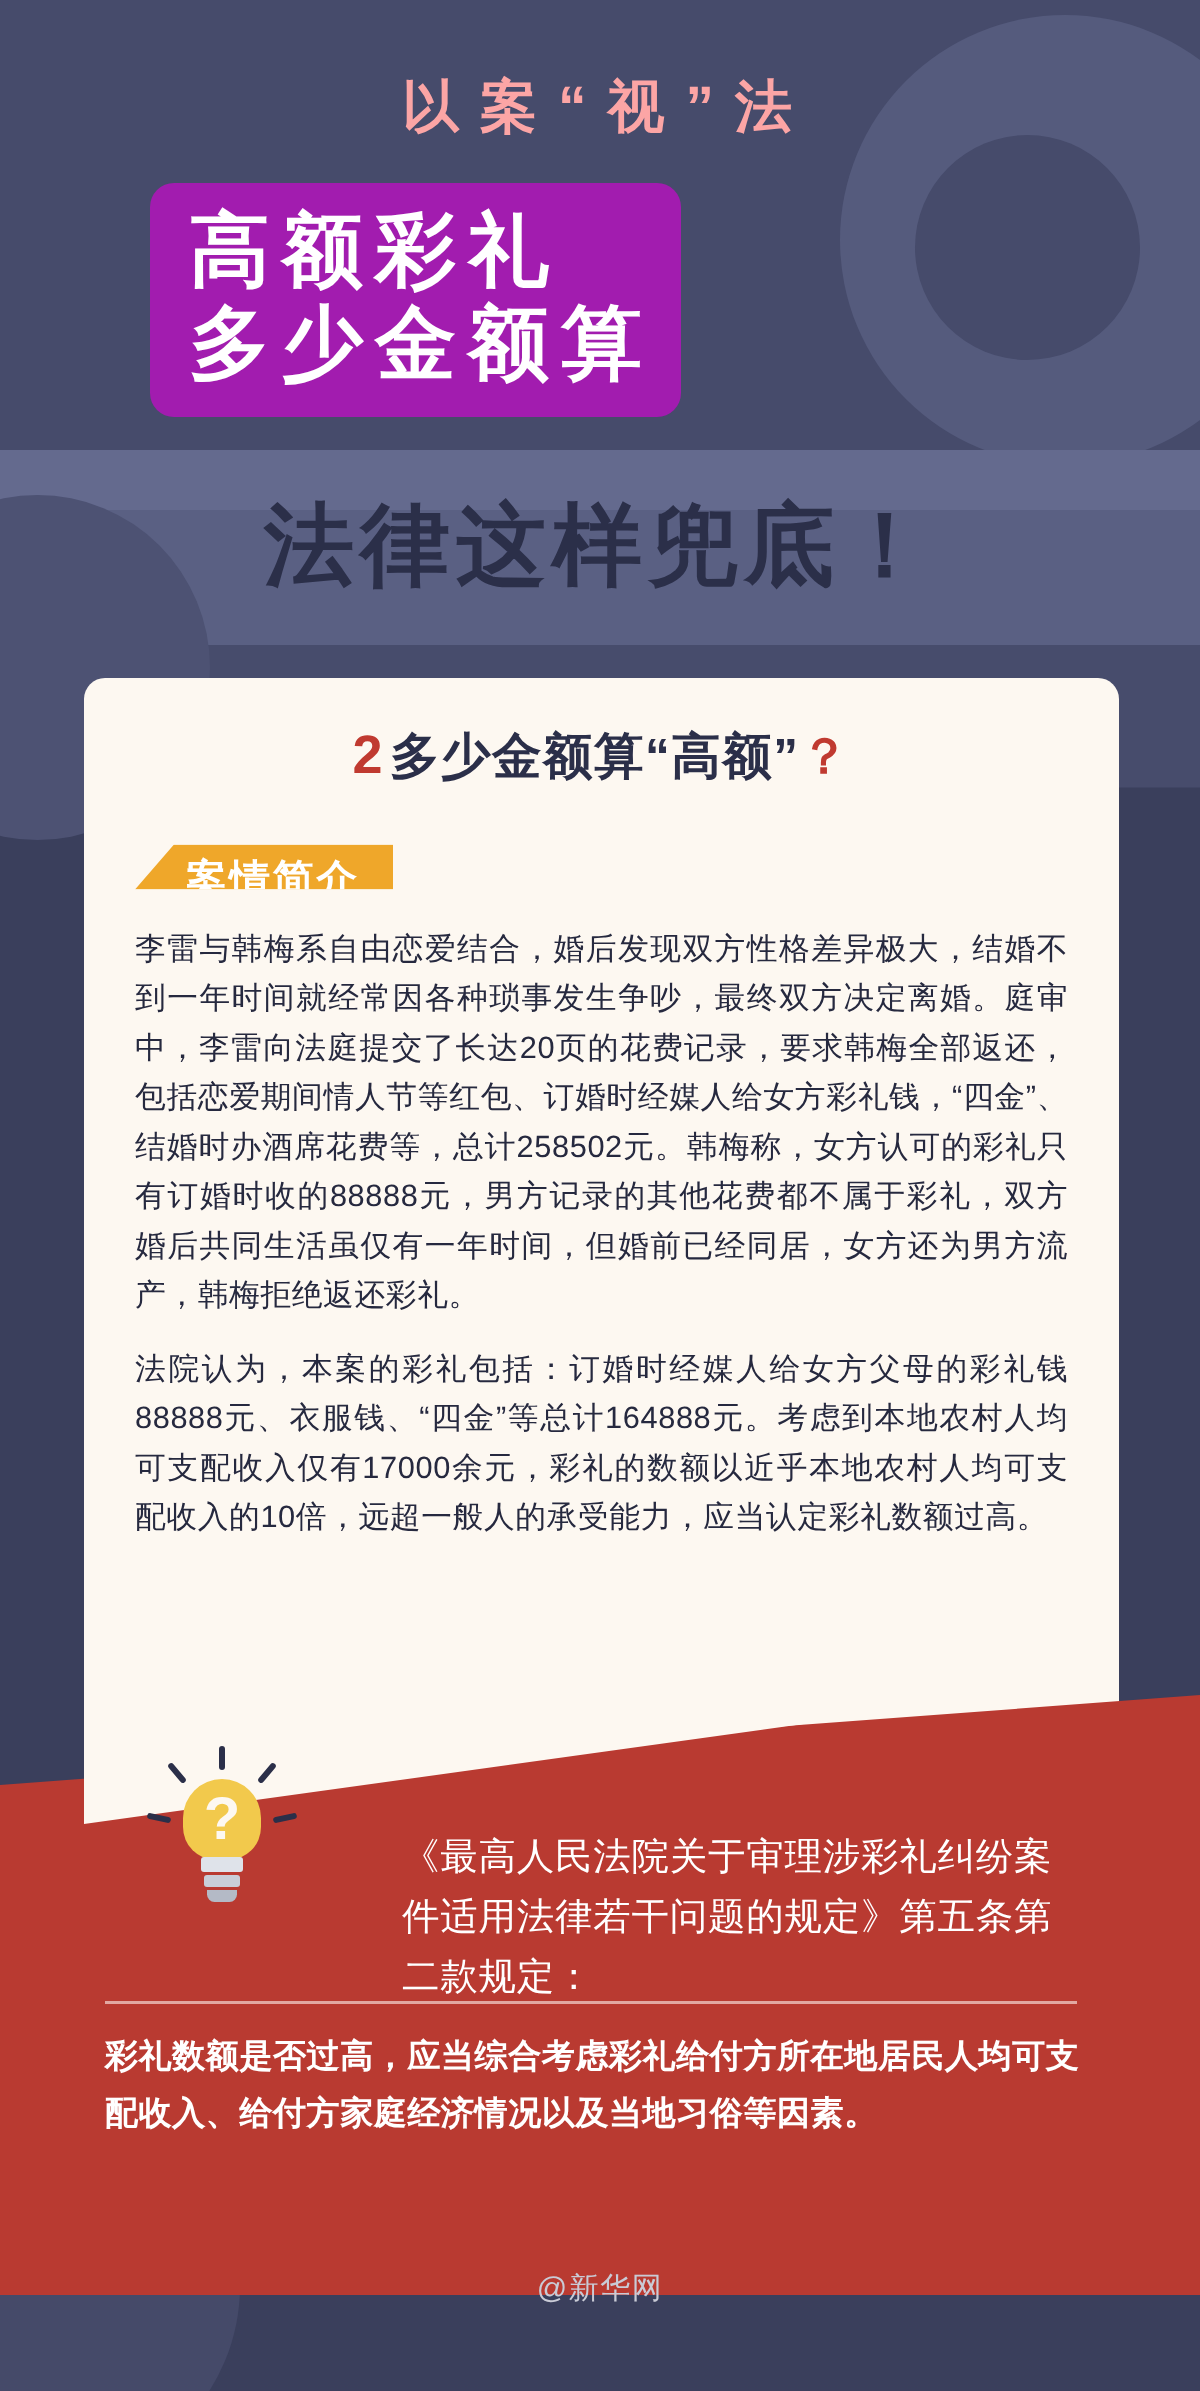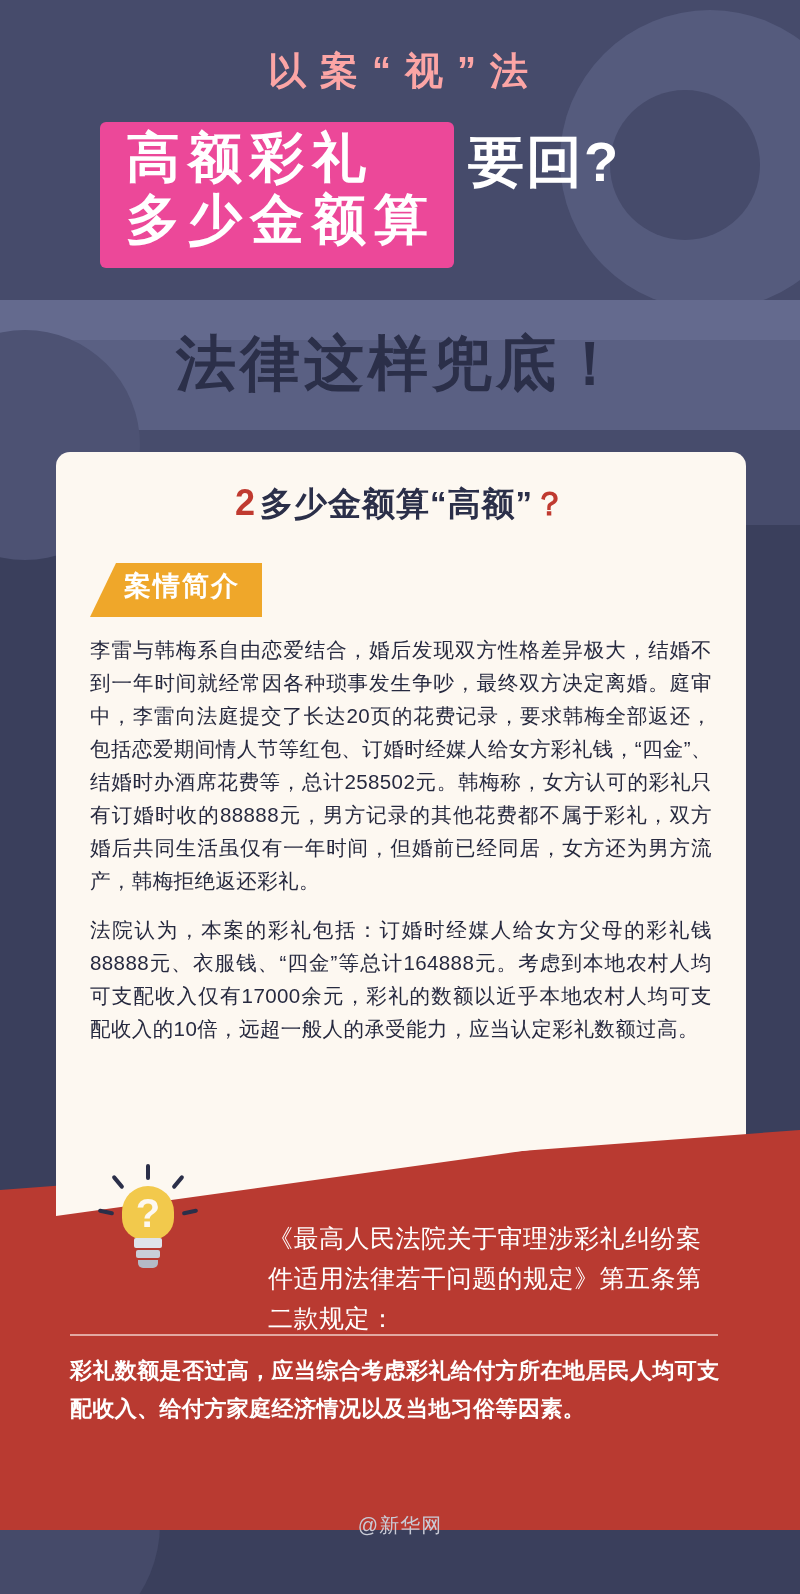--- a/index.html
+++ b/index.html
@@ -86,23 +86,23 @@
     letter-spacing: 14px;
     text-indent: 14px;
   }
   .headline-row {
     position: absolute;
     left: 100px; top: 122px;
     display: flex;
     align-items: flex-start;
   }
   .red-box {
-    background: #ec4899;
-    border-radius: 6px;
-    padding: 4px 18px 18px 18px;
+    background: #a21caf;
+    border-radius: 16px;
+    padding: 14px 18px 18px 18px;
     box-shadow: 0 0 0 0 rgba(0,0,0,0);
   }
   .red-box .line {
     color: #ffffff;
     font-size: 54px;
     font-weight: bold;
     letter-spacing: 8px;
     line-height: 62px;
     text-indent: 8px;
   }
@@ -153,21 +153,21 @@
   }
   .card-title .q {
     color: #c03a30;
   }
 
   
   .ribbon {
     position: relative;
     margin: 36px 0 0 34px;
     display: inline-block;
-    height: 54px;
+    height: 30px;
     background: #efa72a;
     padding: 0 22px 0 34px;
     line-height: 46px;
     color: #ffffff;
     font-size: 27px;
     font-weight: bold;
     letter-spacing: 2px;
     clip-path: polygon(26px 0, 100% 0, 100% 100%, 0 100%);
   }
   .ribbon::before {
@@ -313,21 +313,20 @@
   <div class="bg-circle-4"></div>
 
   <div class="kicker">以案“视”法</div>
 
   <div class="headline-row">
     <div class="red-box">
       <div class="line">高额彩礼</div>
       <div class="line">多少金额算</div>
     </div>
     <div class="right-head">
-      <div class="line">要回?</div>
     </div>
   </div>
 
   <div class="subhead">法律这样兜底！</div>
 
   <div class="card">
     <div class="card-title">
       <span class="num">2</span><span>多少金额算“高额”</span><span class="q">？</span>
     </div>
 

